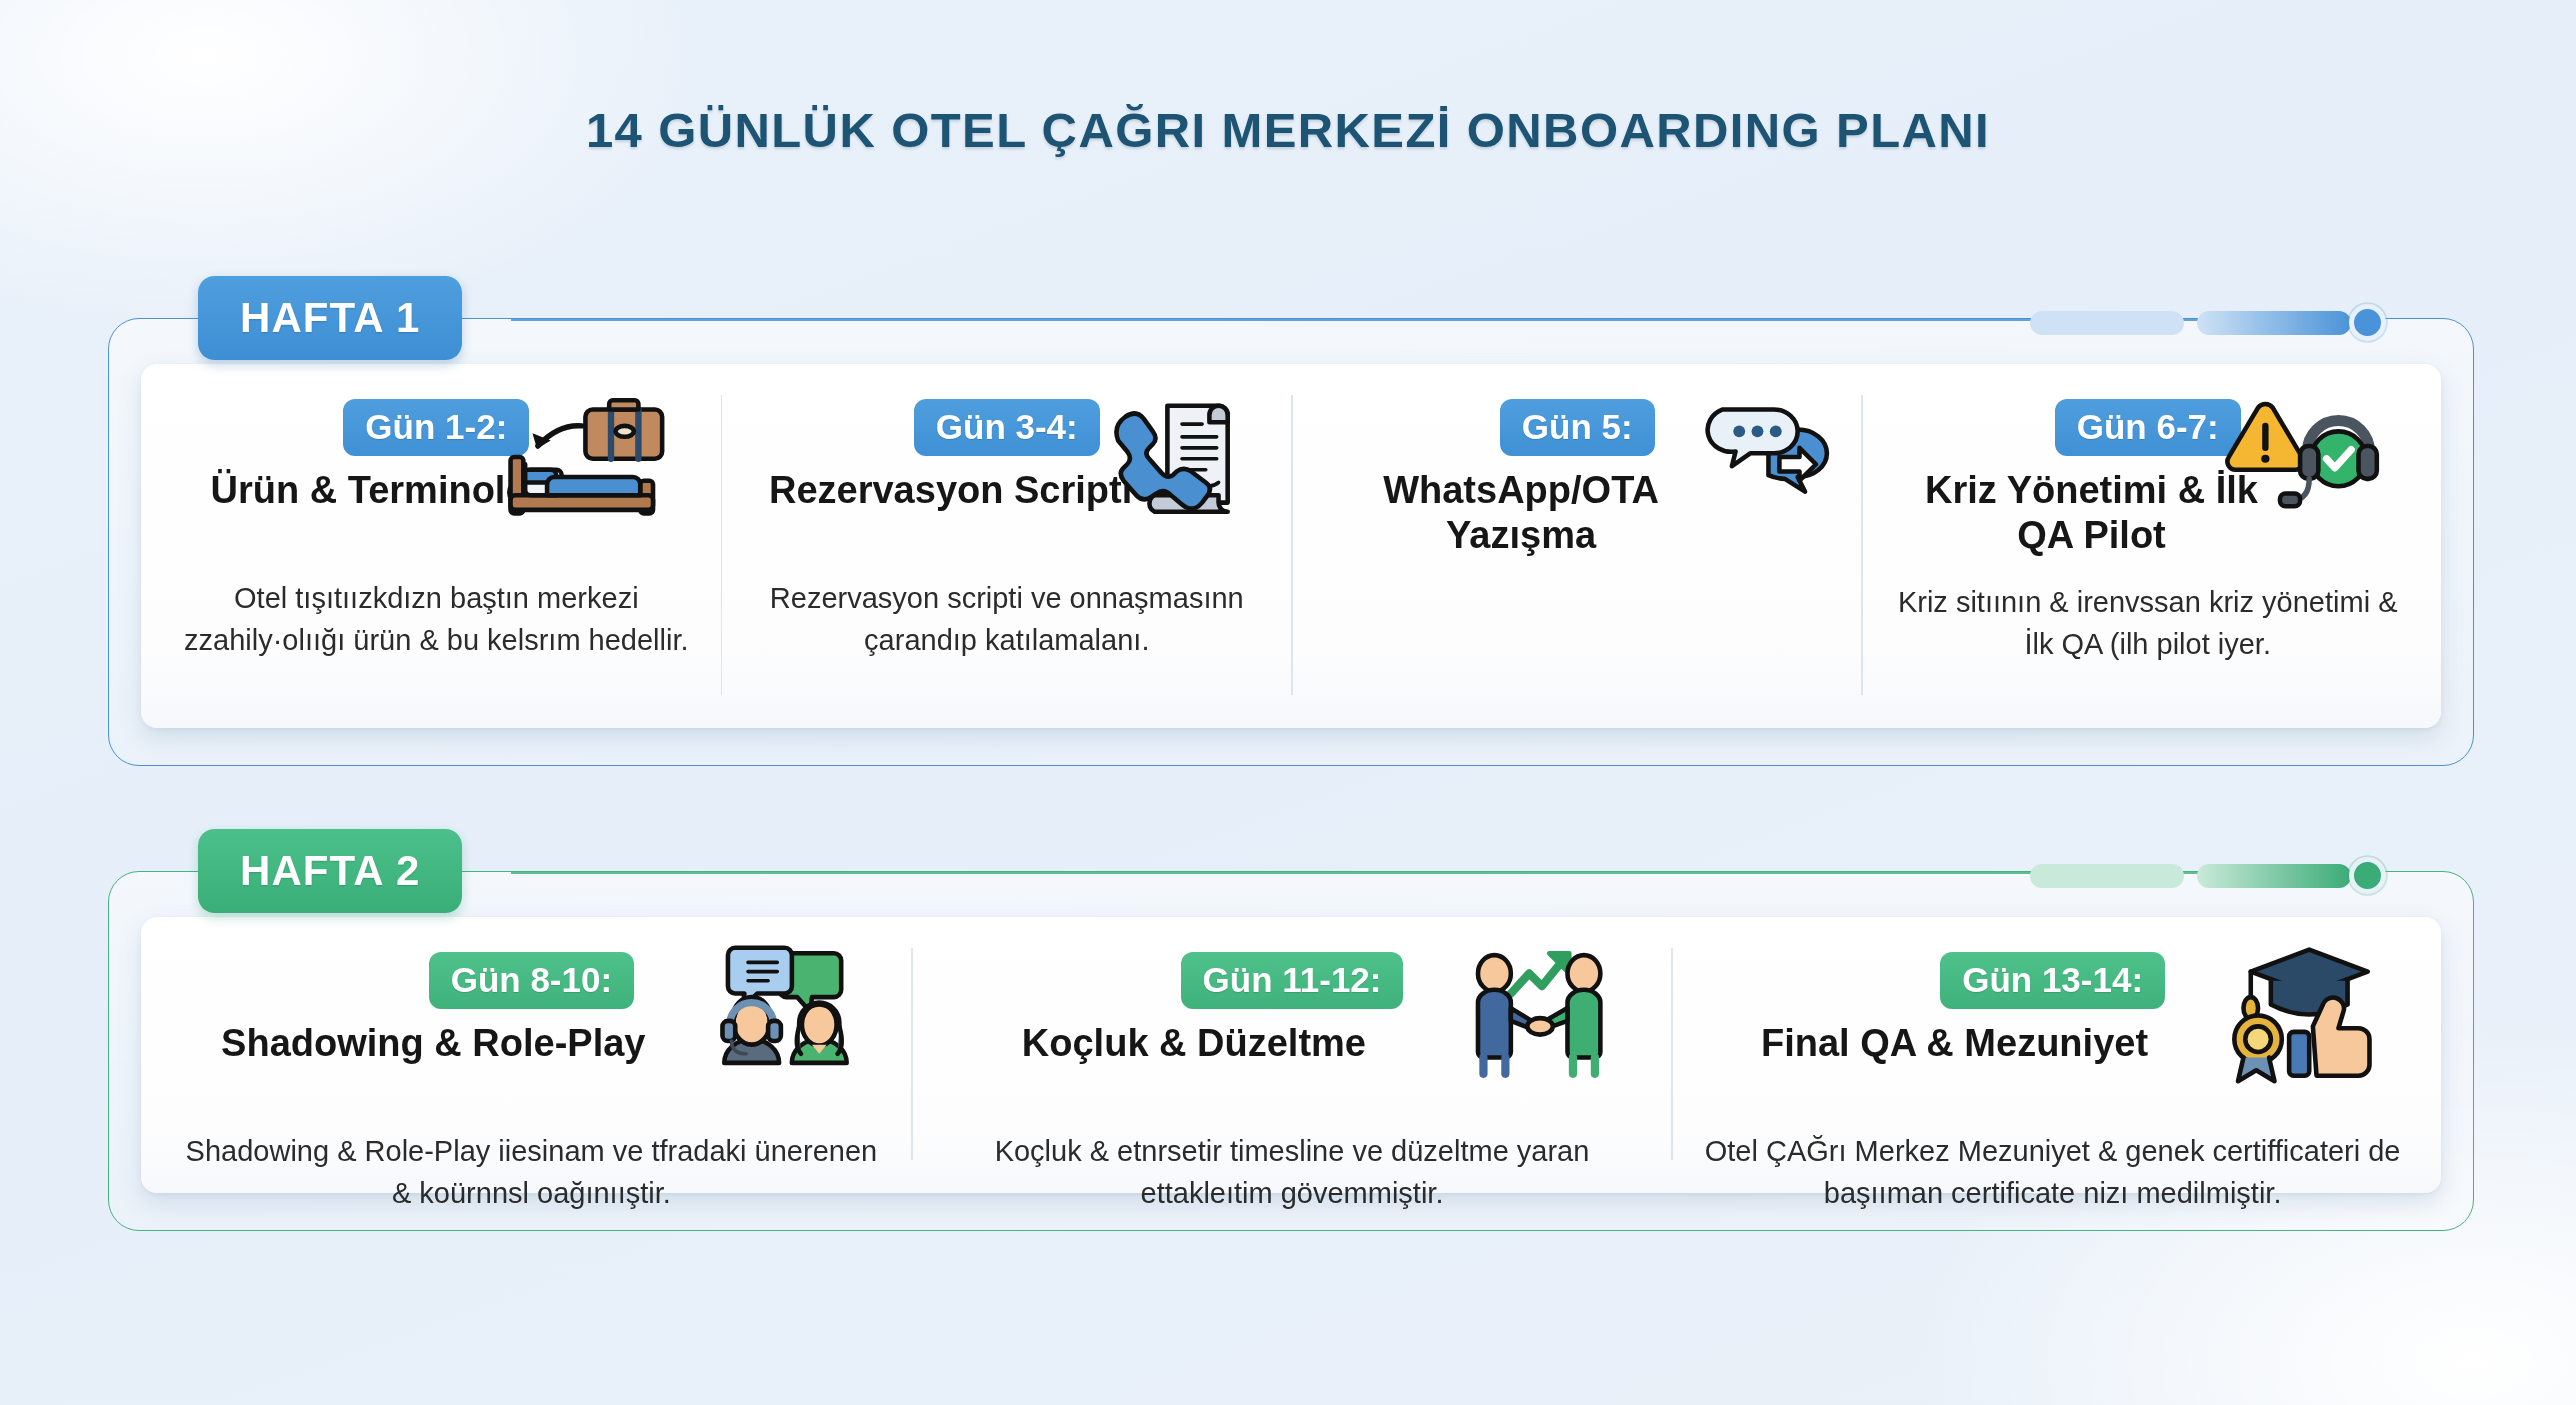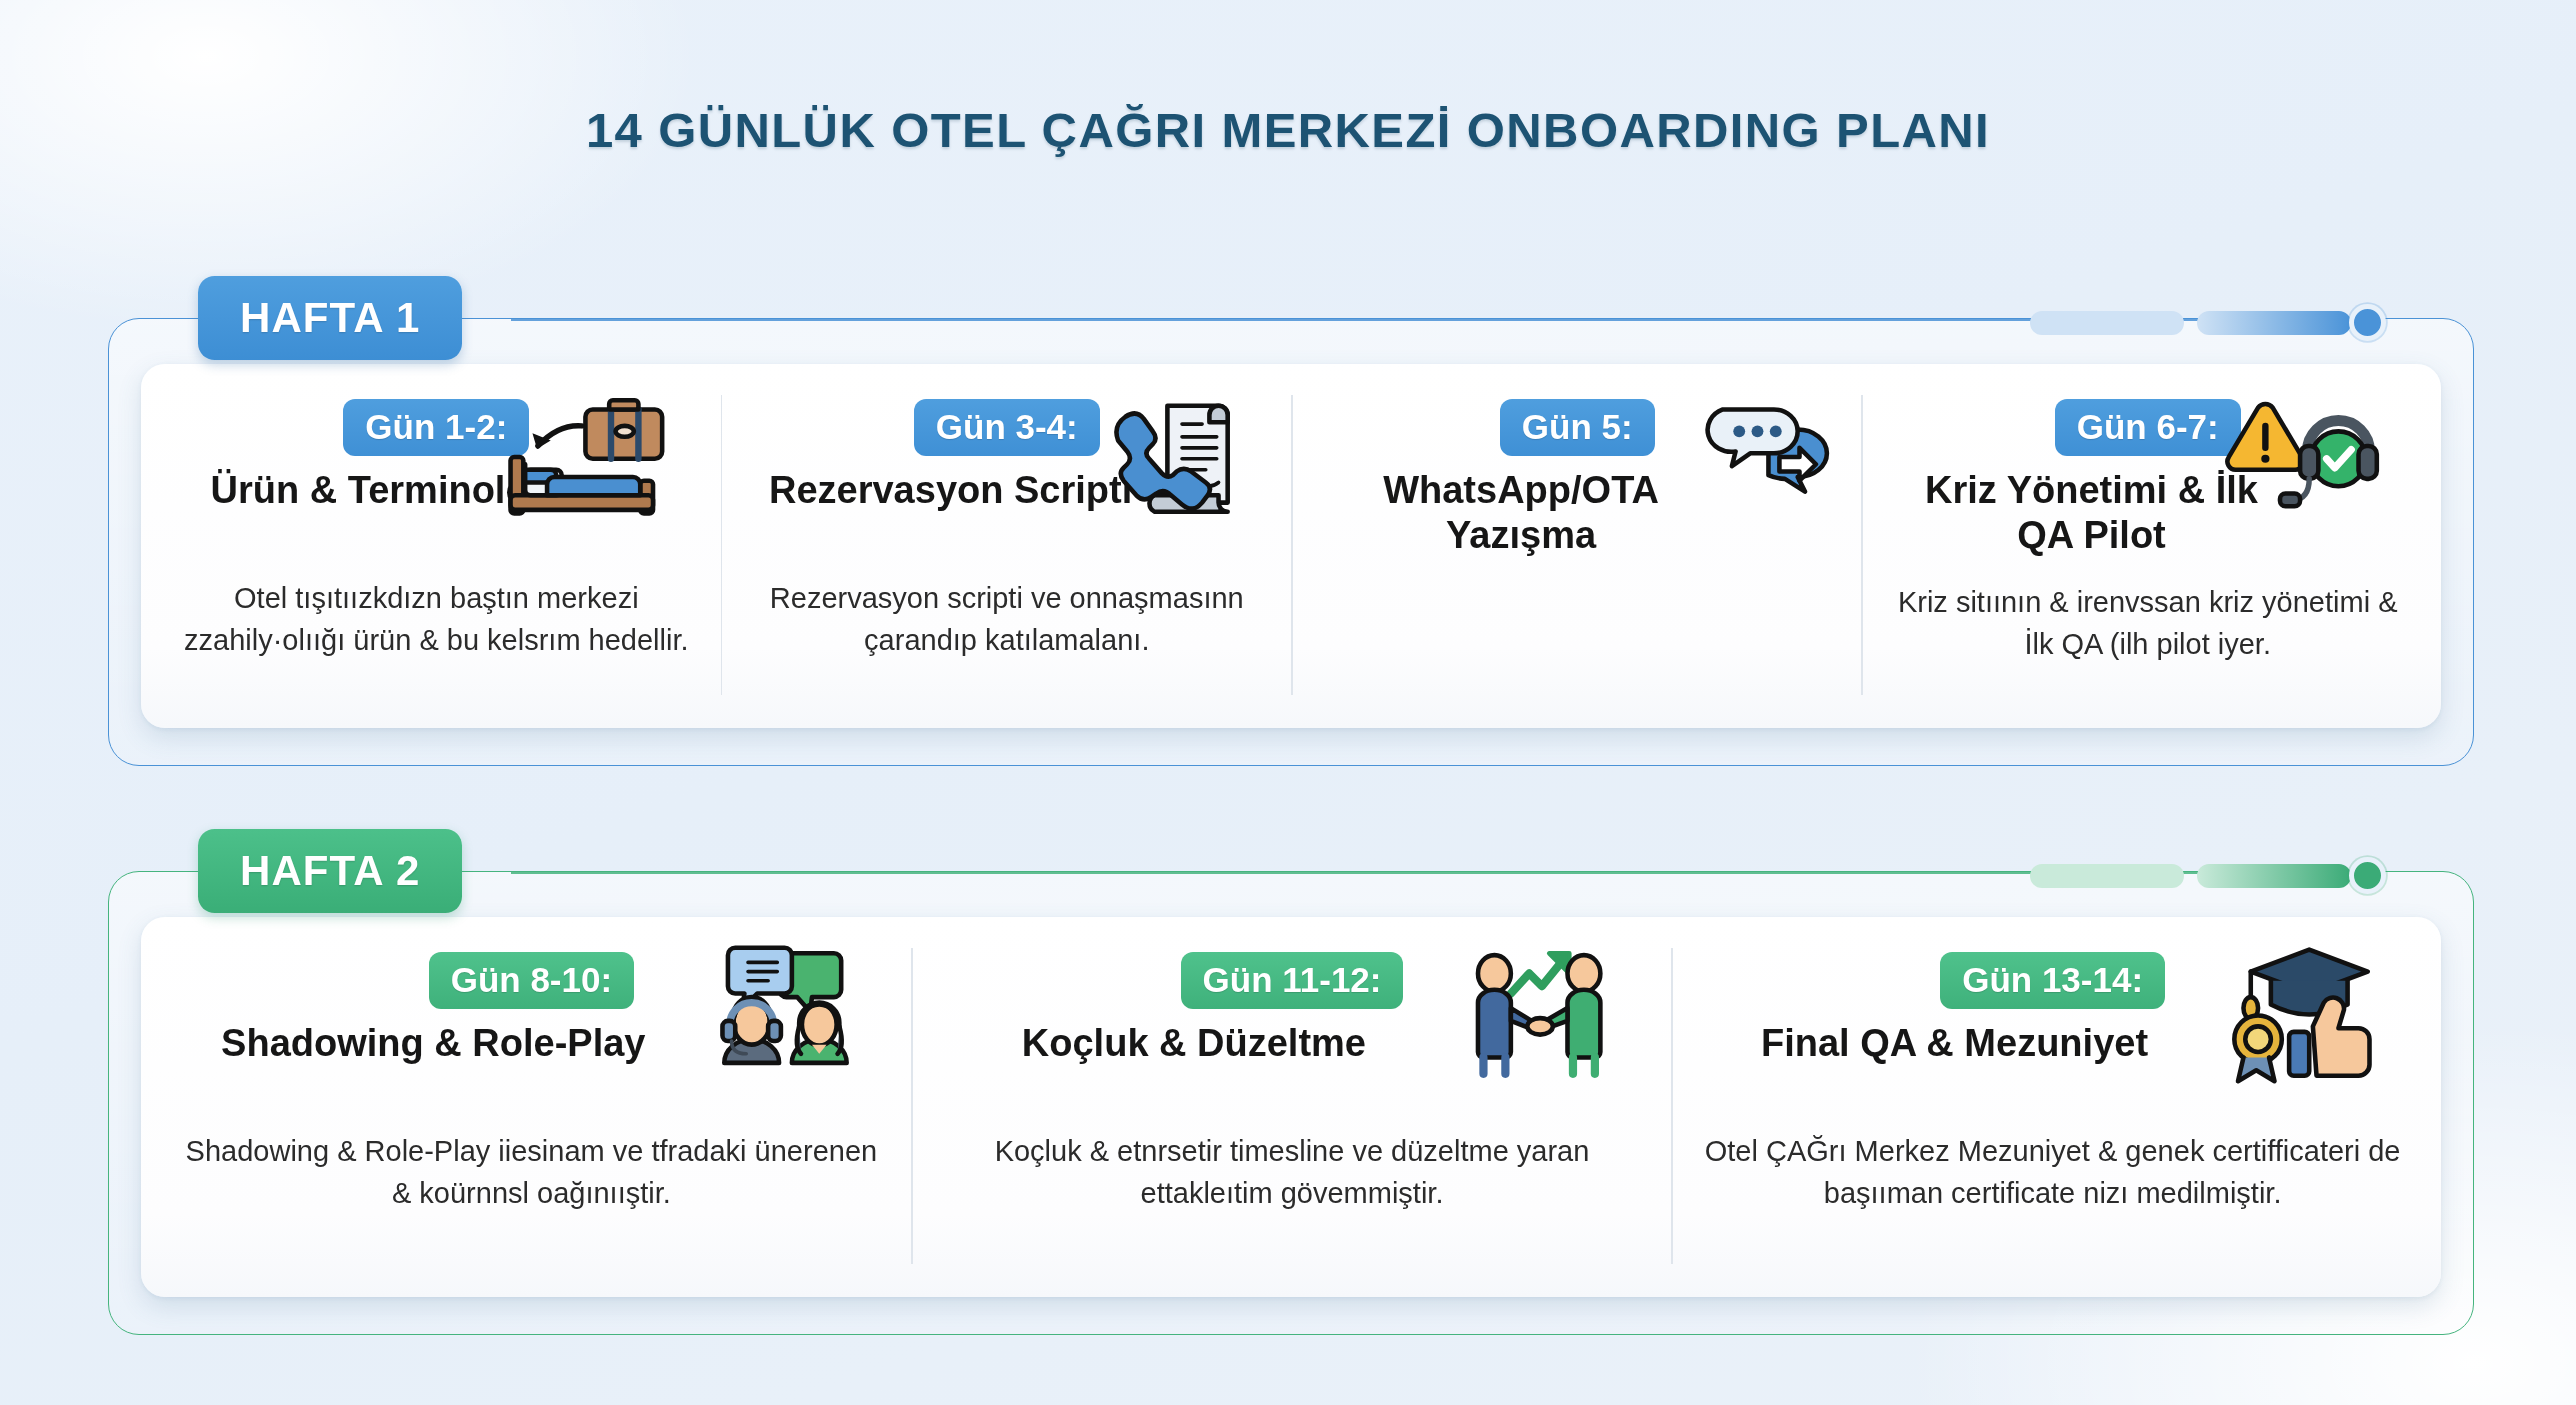--- a/index.html
+++ b/index.html
@@ -42,21 +42,21 @@
   }
 
   
   .week {
     position: absolute;
     left: 108px;
     width: 2366px;
     text-align: center;
   }
   .week-1 { top: 318px; height: 448px; }
-  .week-2 { top: 871px; height: 464px; }
+  .week-2 { top: 871px; height: 360px; }
 
   .week-frame {
     position: absolute;
     inset: 0;
     border-radius: 31px;
     border: 1.8px solid #4a92d6;
     background: linear-gradient(180deg, rgba(255,255,255,0.55) 0%, rgba(255,255,255,0.16) 100%);
   }
   .week-2 .week-frame { border-color: #45b47e; }
 
@@ -131,21 +131,21 @@
   }
 
   
   .card-panel {
     position: absolute;
     top: 46px;
     left: 33px;
     right: 33px;
     bottom: 38px;
     background: linear-gradient(180deg, #ffffff 0%, #fdfdfe 78%, #f6f8fb 100%);
-    border-radius: 24px;
+    border-radius: 16px;
     box-shadow: 0 9.1px 24px rgba(70,110,150,0.16), 0 1.8px 4.6px rgba(70,110,150,0.08);
     display: flex;
     padding: 27.4px 9.1px 24px 9.1px;
   }
 
   .step {
     position: relative;
     flex: 1;
     padding: 7.3px 29px 0 31px;
     min-width: 0;

